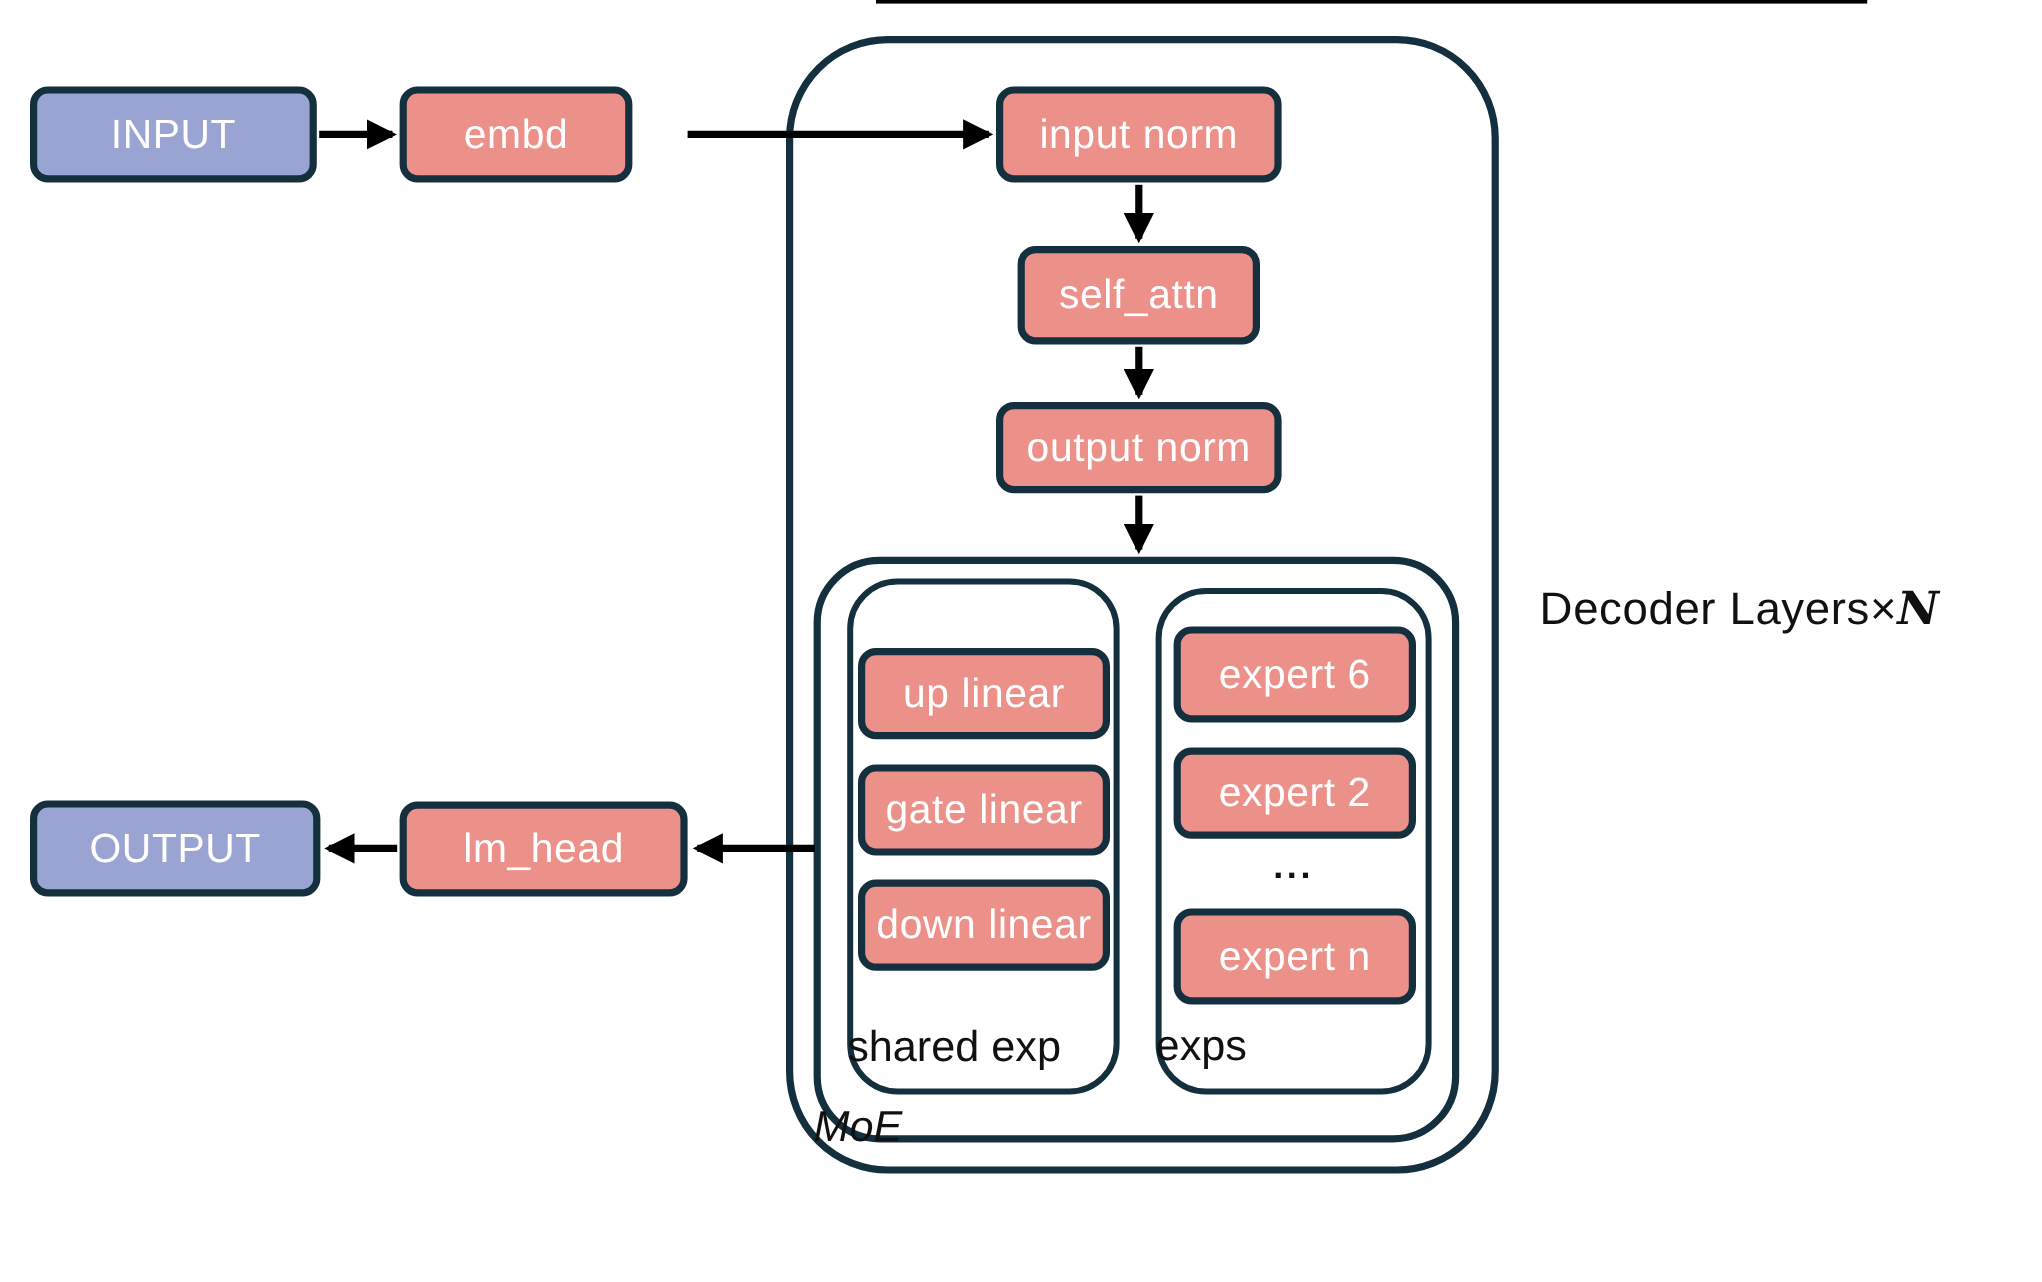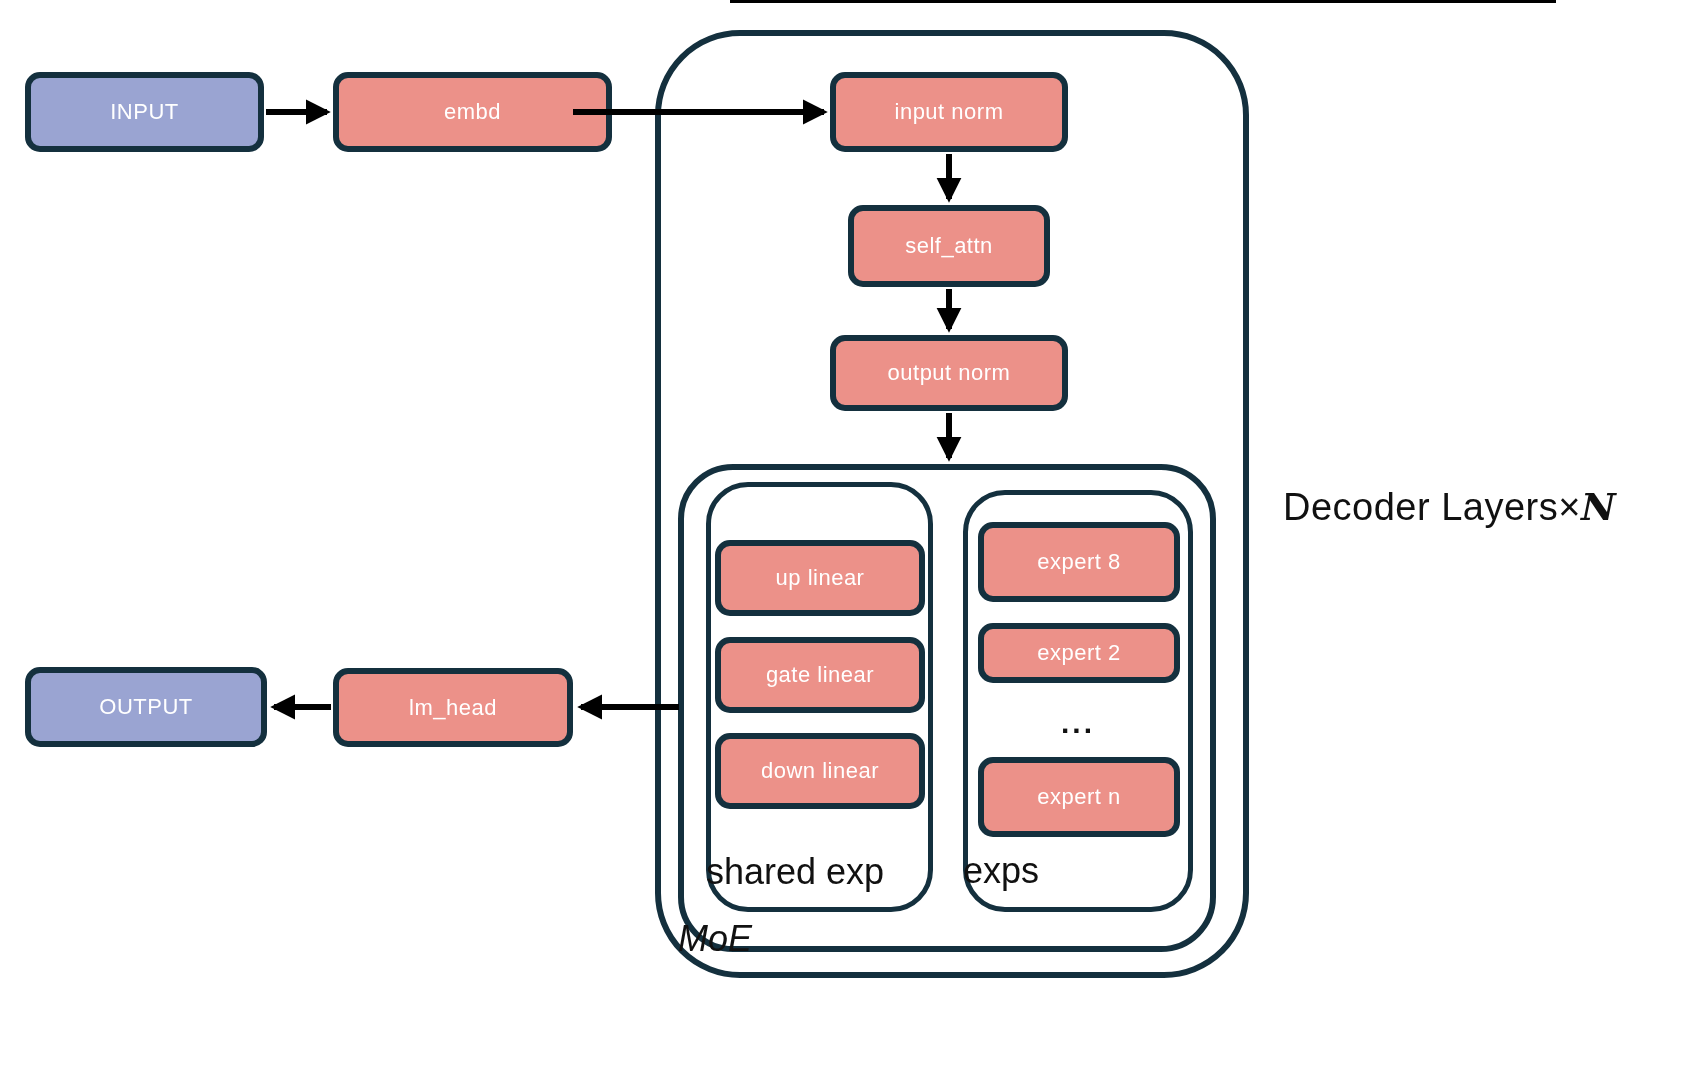--- a/index.html
+++ b/index.html
@@ -5,21 +5,21 @@
   html,body{margin:0;padding:0;background:#ffffff;}
   .canvas{
     position:relative;width:1702px;height:1068px;background:#ffffff;overflow:hidden;
     font-family:"Liberation Sans",sans-serif;
   }
   .abs{position:absolute;box-sizing:border-box;}
   .node{
     display:flex;align-items:center;justify-content:center;
     border:6px solid var(--border,#14303e);
     border-radius:15px;
-    color:#ffffff;font-size:22px;font-weight:400;
+    color:#ffffff;font-size:34px;font-weight:400;
     letter-spacing:0.5px;
   }
   .io{background:var(--io-fill,#9aa4d2);}
   .blk{background:var(--block-fill,#ec9189);}
   .container{
     border:6px solid var(--border,#14303e);
     background:transparent;
   }
   .decoder{border-radius:85px;}
   .moe{border-radius:55px;}
@@ -52,37 +52,37 @@
   <div class="abs container decoder" style="left:655px;top:30px;width:594px;height:948px;"></div>
 
   <div class="abs container moe" style="left:678px;top:464px;width:538px;height:488px;"></div>
 
   <div class="abs panel" style="left:706px;top:482px;width:227px;height:430px;"></div>
 
   <div class="abs panel" style="left:963px;top:490px;width:230px;height:422px;"></div>
 
   <div class="abs node io" style="left:25px;top:72px;width:239px;height:80px;">INPUT</div>
 
-  <div class="abs node blk" style="left:333px;top:72px;width:279px;height:80px;">embd</div>
+  <div class="abs node blk" style="left:333px;top:72px;width:194px;height:80px;">embd</div>
 
   <div class="abs node blk" style="left:830px;top:72px;width:238px;height:80px;">input norm</div>
 
   <div class="abs node blk" style="left:848px;top:205px;width:202px;height:82px;">self_attn</div>
 
   <div class="abs node blk" style="left:830px;top:335px;width:238px;height:76px;">output norm</div>
 
   <div class="abs node blk" style="left:715px;top:540px;width:210px;height:76px;">up linear</div>
 
   <div class="abs node blk" style="left:715px;top:733px;width:210px;height:76px;">down linear</div>
 
   <div class="abs node blk" style="left:715px;top:637px;width:210px;height:76px;">gate linear</div>
 
-  <div class="abs node blk" style="left:978px;top:522px;width:202px;height:80px;">expert 8</div>
+  <div class="abs node blk" style="left:978px;top:522px;width:202px;height:80px;">expert 6</div>
 
-  <div class="abs node blk" style="left:978px;top:623px;width:202px;height:60px;">expert 2</div>
+  <div class="abs node blk" style="left:978px;top:623px;width:202px;height:76px;">expert 2</div>
 
   <div class="abs dots" style="left:963px;top:706px;width:230px;">...</div>
 
   <div class="abs node blk" style="left:978px;top:757px;width:202px;height:80px;text-align:right;">expert n</div>
 
   <div class="abs black-label" style="left:706px;top:851px;width:227px;">shared exp</div>
 
   <div class="abs black-label" style="left:963px;top:850px;width:230px;">exps</div>
 
   <div class="abs black-label" style="left:678px;top:918px;width:538px;font-style:italic;">MoE</div>

